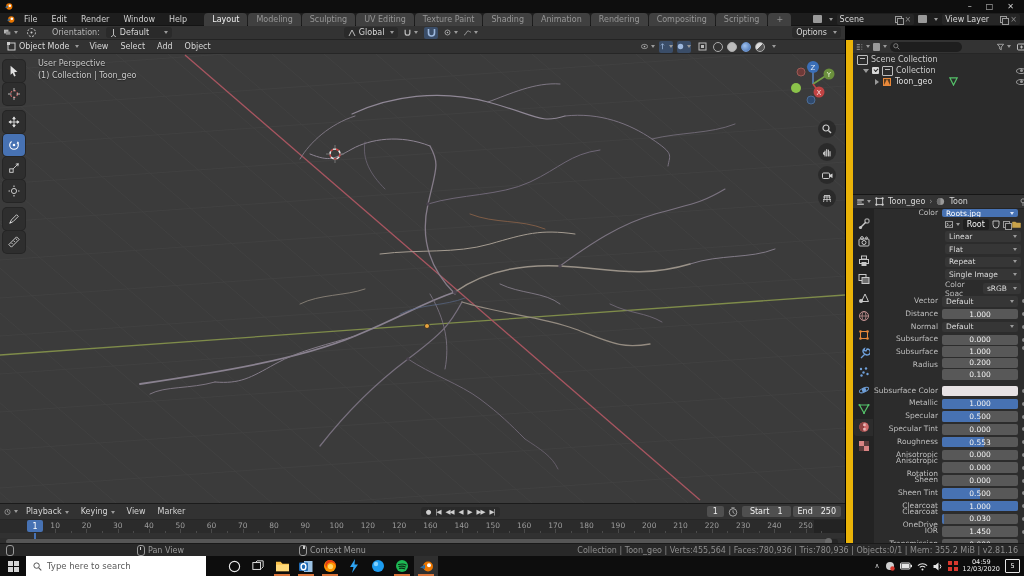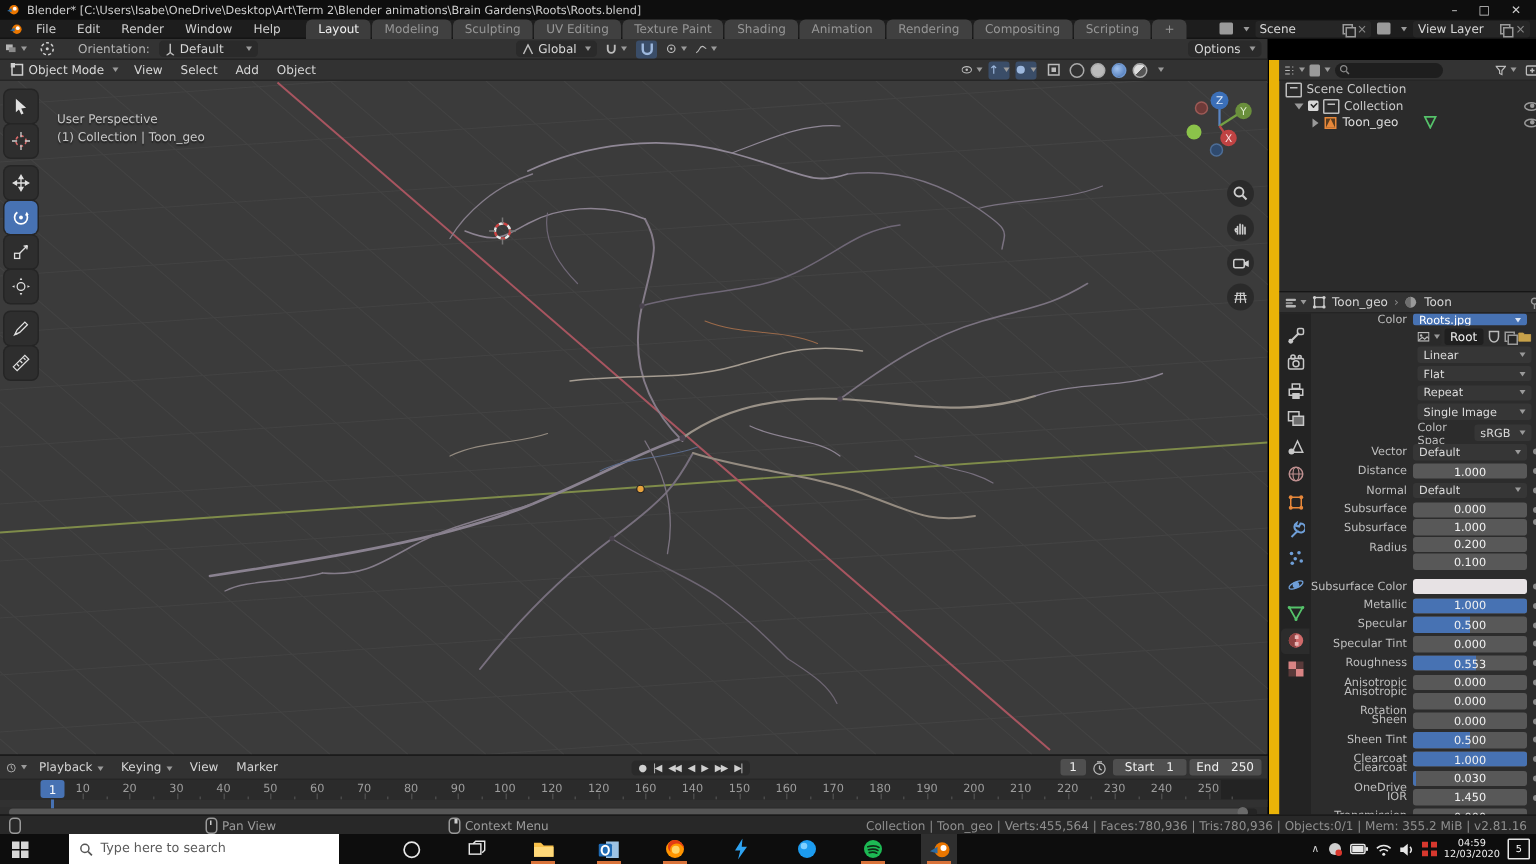--- a/index.html
+++ b/index.html
@@ -36,21 +36,21 @@
   
   .main{left:0;top:40px;width:845px;height:463px;background:#3b3b3b;}
   .vp-header{position:absolute;left:0;top:0;width:845px;height:14px;background:#323232;border-bottom:1px solid #262626;display:flex;align-items:center;padding:0 3px;box-sizing:border-box;z-index:5;}
   .vp-menu{padding:0 6px;color:#d5d5d5;}
   .shadegrp{margin-left:auto;display:flex;align-items:center;gap:4px;padding-right:66px;}
   .sphere{width:8px;height:8px;border-radius:50%;border:1px solid #aaa;display:inline-block;}
   .sphere.solid{background:#bbb;}
   .sphere.mat{background:radial-gradient(circle at 35% 35%,#9fc1ee,#4772b3);border-color:#6f97cf;}
   .sphere.rend{background:linear-gradient(135deg,#ddd 50%,#555 50%);}
   .vp-canvas{position:absolute;left:0;top:14px;width:845px;height:449px;}
-  .vp-overlay-text{position:absolute;left:38px;top:18px;z-index:6;color:#c9c9c9;line-height:12px;text-shadow:0 1px 1px rgba(0,0,0,.5);margin-top:16px;}
+  .vp-overlay-text{position:absolute;left:38px;top:18px;z-index:6;color:#c9c9c9;line-height:12px;text-shadow:0 1px 1px rgba(0,0,0,.5);}
   
   .vtools{position:absolute;left:3px;top:20px;z-index:6;display:flex;flex-direction:column;gap:1px;}
   .tbtn{width:22px;height:22px;background:#2e2e2e;border-radius:4px;display:flex;align-items:center;justify-content:center;box-shadow:0 0 0 1px #252525;}
   .tbtn.active{background:#4772b3;}
   .tgap{height:4px;}
   
   .gizmo{position:absolute;right:6px;top:18px;z-index:6;}
   .navbtns{position:absolute;right:9px;top:80px;z-index:6;display:flex;flex-direction:column;gap:5px;}
   .nbtn{width:18px;height:18px;border-radius:50%;background:rgba(40,40,40,.85);display:flex;align-items:center;justify-content:center;}
   
@@ -103,21 +103,21 @@
   .tl-scroll{position:absolute;left:6px;top:35px;width:832px;height:5px;background:#242424;border-radius:3px;}
   .tl-scroll i{position:absolute;left:0;top:0;height:5px;width:822px;background:#565656;border-radius:3px;}
   .tl-scroll u{position:absolute;right:6px;top:-1px;width:7px;height:7px;border-radius:50%;background:#6a6a6a;}
   
   .statusbar{left:0;top:543px;width:1024px;height:13px;background:#282828;display:flex;align-items:center;color:#9b9b9b;box-sizing:border-box;padding:0 6px;border-top:1px solid #1a1a1a;}
   .mouseic{width:6px;height:9px;border:1px solid #9a9a9a;border-radius:3px;display:inline-block;position:relative;margin-right:3px;}
   .mouseic.mid:after{content:"";position:absolute;left:1.5px;top:1px;width:1.5px;height:3px;background:#cfcfcf;}
   .mouseic.right:after{content:"";position:absolute;right:0.5px;top:0.5px;width:2px;height:3px;background:#cfcfcf;}
   .statusright{margin-left:auto;color:#8f8f8f;}
   
-  .taskbar{left:0;top:556px;width:1024px;height:20px;background:#0d0d0d;display:flex;align-items:center;gap:20px;}
+  .taskbar{left:0;top:556px;width:1024px;height:20px;background:#0d0d0d;display:flex;align-items:center;}
   .startbtn{width:26px;height:20px;display:flex;align-items:center;justify-content:center;}
   .winlogo{display:grid;grid-template-columns:5px 5px;grid-template-rows:5px 5px;gap:1px;}
   .winlogo i{background:#d7d7d7;}
   .tsearch{width:180px;height:20px;background:#ffffff;display:flex;align-items:center;gap:5px;padding:0 7px;box-sizing:border-box;color:#5a5a5a;font-size:8.5px;}
   .tbicon{width:24px;height:20px;display:flex;align-items:center;justify-content:center;position:relative;}
   .tbicon.running:after{content:"";position:absolute;left:4px;right:4px;bottom:0;height:2px;background:#d8733a;}
   .tbicon.activeapp{background:#2f2f2f;}
   .tray{margin-left:auto;display:flex;align-items:center;gap:5px;color:#e6e6e6;padding-right:4px;}
   .clock{text-align:center;font-size:6.5px;line-height:7.5px;color:#f0f0f0;}
   .notif{width:13px;height:12px;border:1px solid #e6e6e6;border-radius:1px;display:flex;align-items:center;justify-content:center;font-size:6.5px;color:#fff;position:relative;}
@@ -126,21 +126,20 @@
 <body>
 
 <div class="app">
 
   <div class="abs titlebar">
     <svg class="blenderlogo" viewBox="0 0 12 12">
         <circle cx="7" cy="6" r="4.2" fill="#ea7600"></circle>
         <circle cx="7.8" cy="5" r="1.7" fill="#fff"></circle>
         <path d="M1,7 L5,4.5 L5,8 Z" fill="#2d6ca3"></path>
       </svg>
-    <span>Blender* [C:\Users\Isabe\OneDrive\Desktop\Art\Term 2\Blender animations\Brain Gardens\Roots\Roots.blend]</span>
     <div class="winbtns">
       <span>–</span>
       <span>□</span>
       <span>✕</span>
     </div>
   </div>
 
   <div class="abs menubar">
     <svg class="blenderlogo" style="margin:0 2px 0 6px" viewBox="0 0 12 12">
         <circle cx="7" cy="6" r="4.2" fill="#ea7600"></circle>

